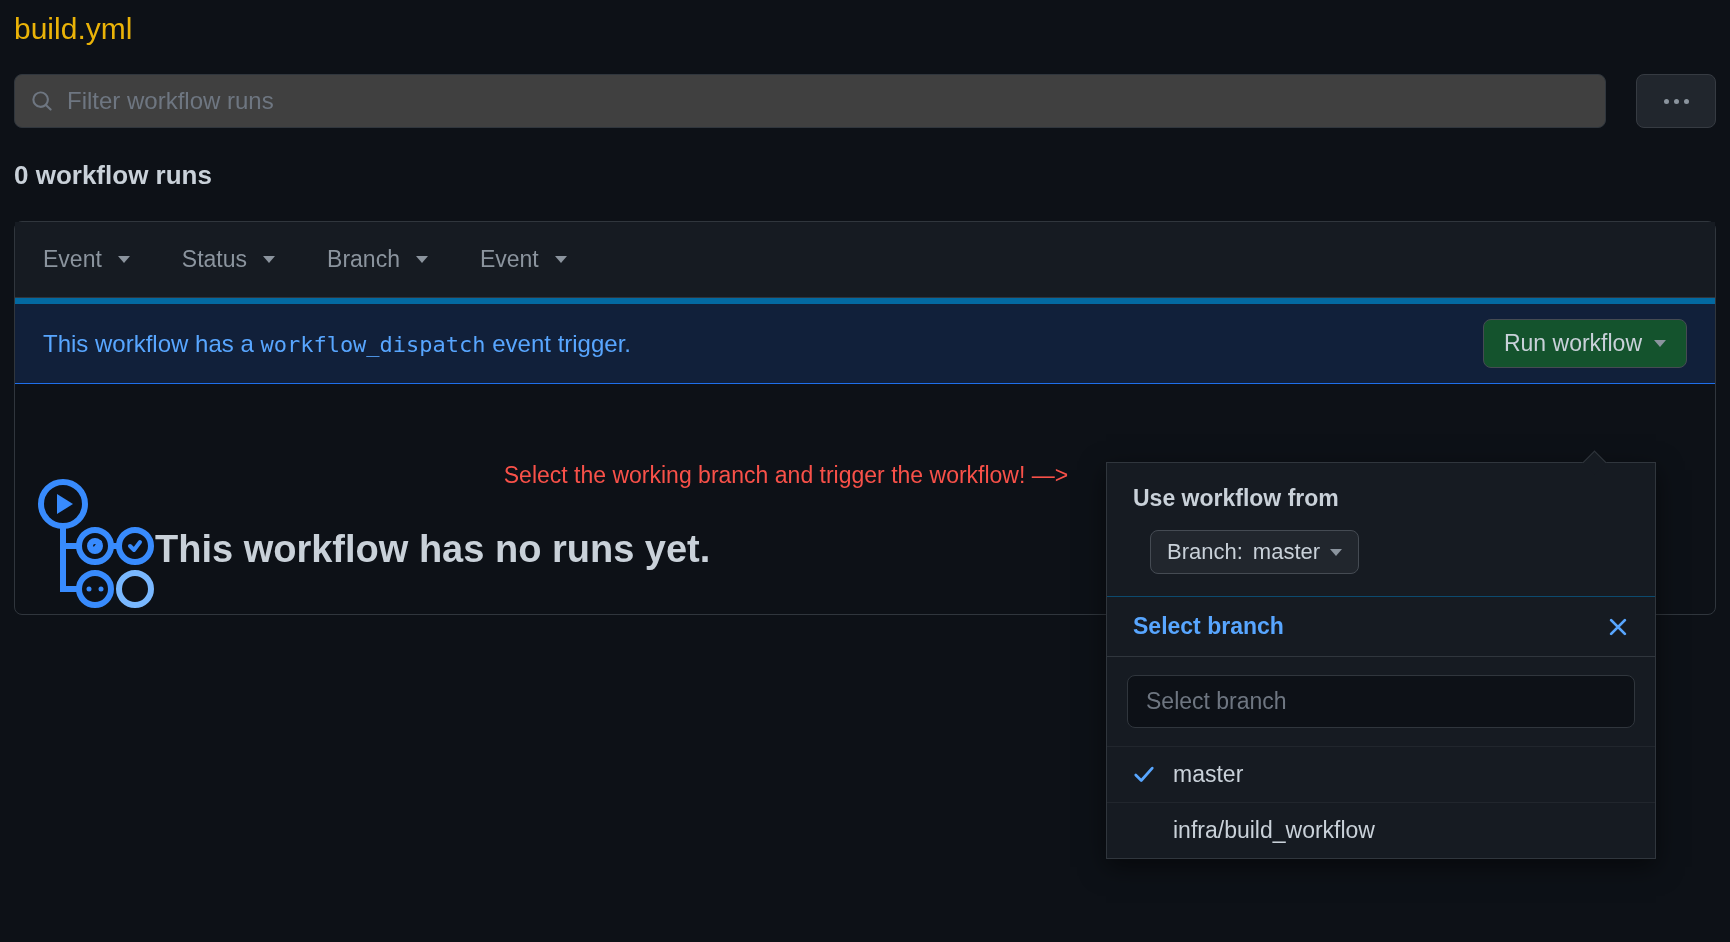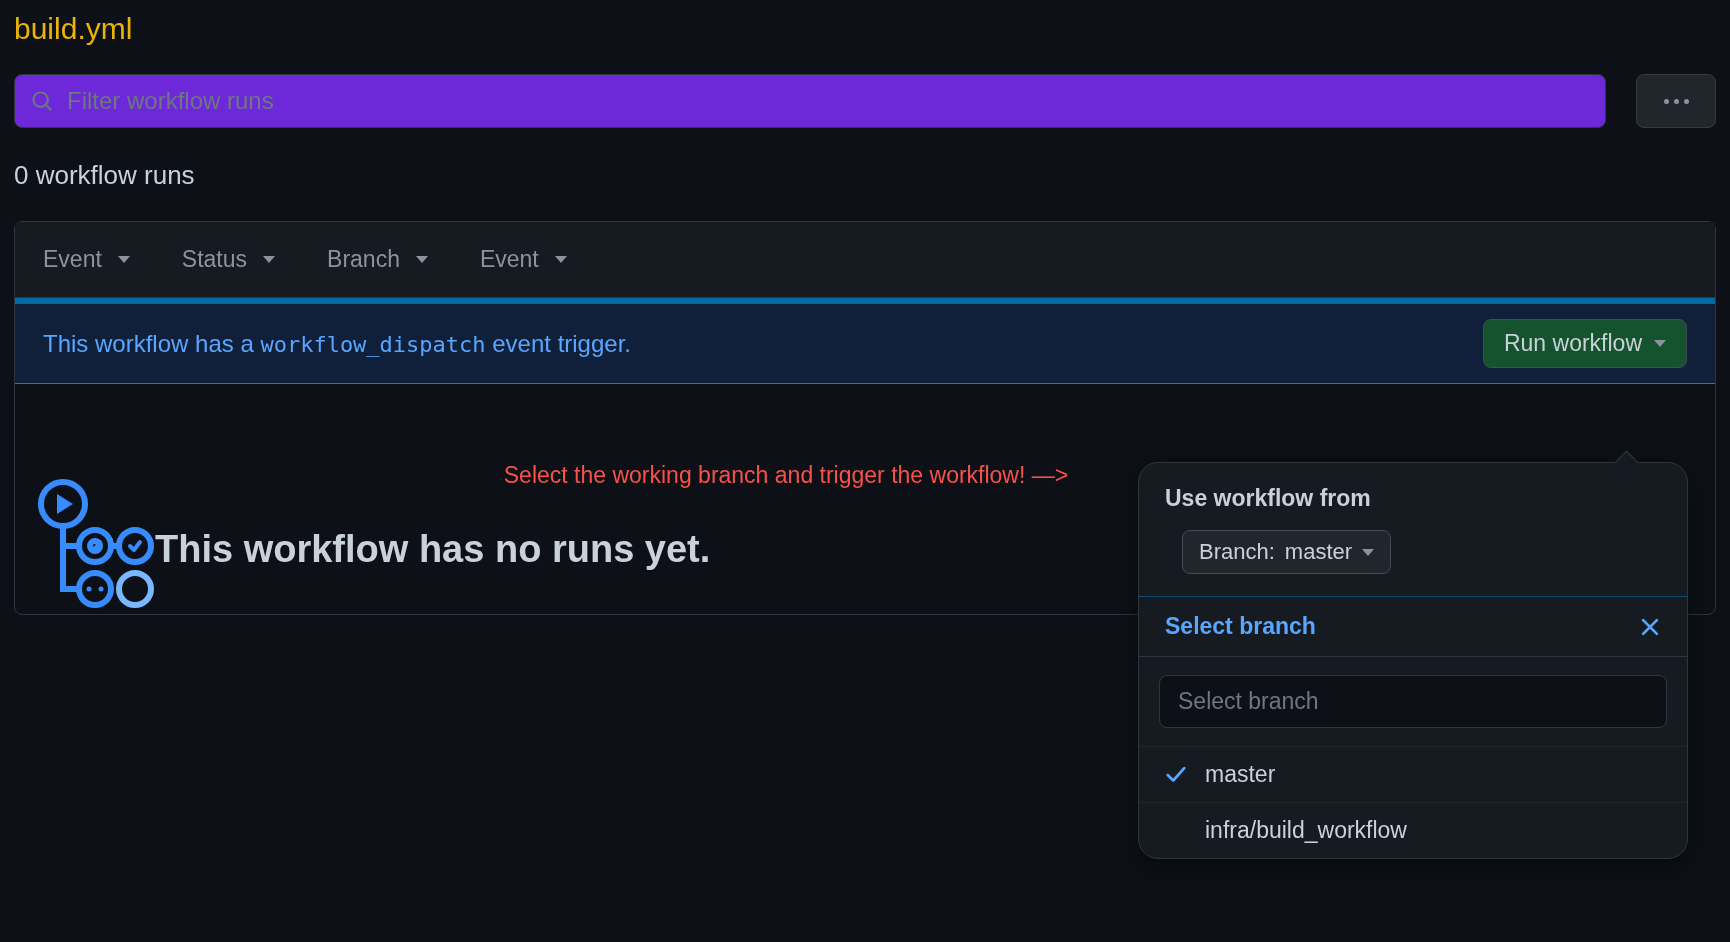--- a/index.html
+++ b/index.html
@@ -26,21 +26,21 @@
     .search-row {
       display: flex;
       gap: 30px;
       margin-bottom: 32px;
     }
     .search-container {
       flex: 1;
       position: relative;
       border: 1px solid #30363d;
       border-radius: 8px;
-      background: #6d28d9;
+      background: #404040;
       display: flex;
       align-items: center;
       padding: 12px 16px;
     }
     .search-icon {
       width: 22px;
       height: 22px;
       margin-right: 14px;
       color: #6e7681;
       flex-shrink: 0;
@@ -72,21 +72,21 @@
       gap: 5px;
     }
     .kebab-dots span {
       width: 5px;
       height: 5px;
       background: #8b949e;
       border-radius: 50%;
     }
     .runs-count {
       font-size: 26px;
-      font-weight: 400;
+      font-weight: 700;
       color: #c9d1d9;
       margin-bottom: 30px;
     }
     .main-panel {
       border: 1px solid #30363d;
       border-radius: 8px;
       overflow: visible;
     }
     .filter-bar {
       background: #161b22;
@@ -165,25 +165,25 @@
     }
     .empty-heading {
       font-size: 38px;
       font-weight: 600;
       color: #c9d1d9;
       margin-top: 40px;
     }
     .popover {
       position: absolute;
       top: 462px;
-      right: 42px;
+      right: 74px;
       width: 550px;
       background: #161b22;
       border: 1px solid #30363d;
-      border-radius: 20px;
+      border-radius: 0;
       box-shadow: 0 8px 24px rgba(0,0,0,0.5);
     }
     .popover::before {
       content: '';
       position: absolute;
       top: -9px;
       right: 52px;
       width: 16px;
       height: 16px;
       background: #161b22;

